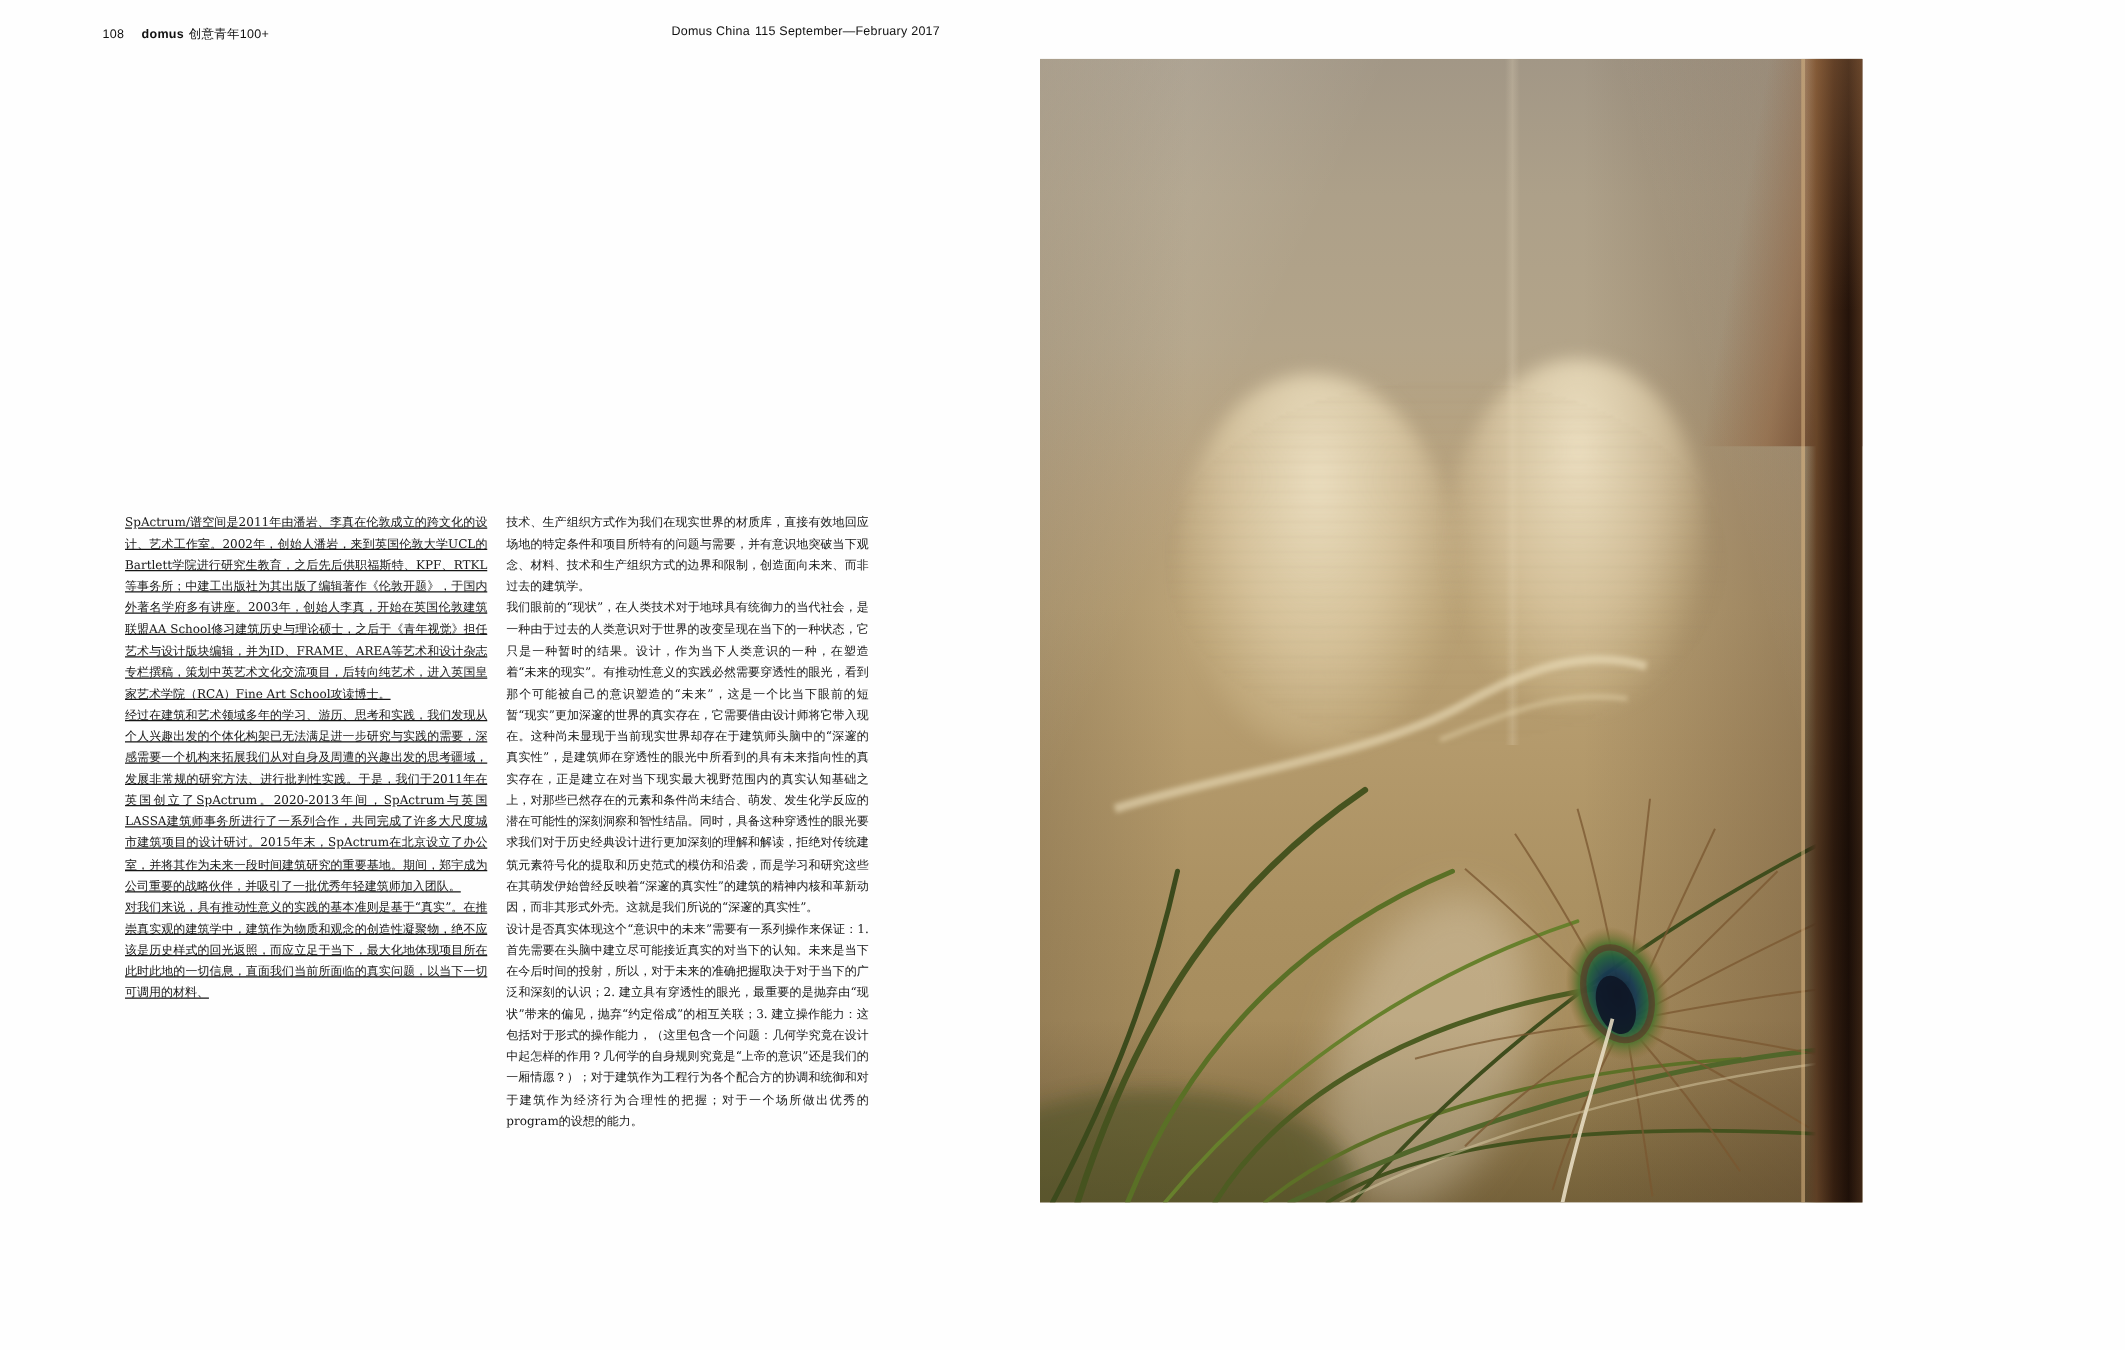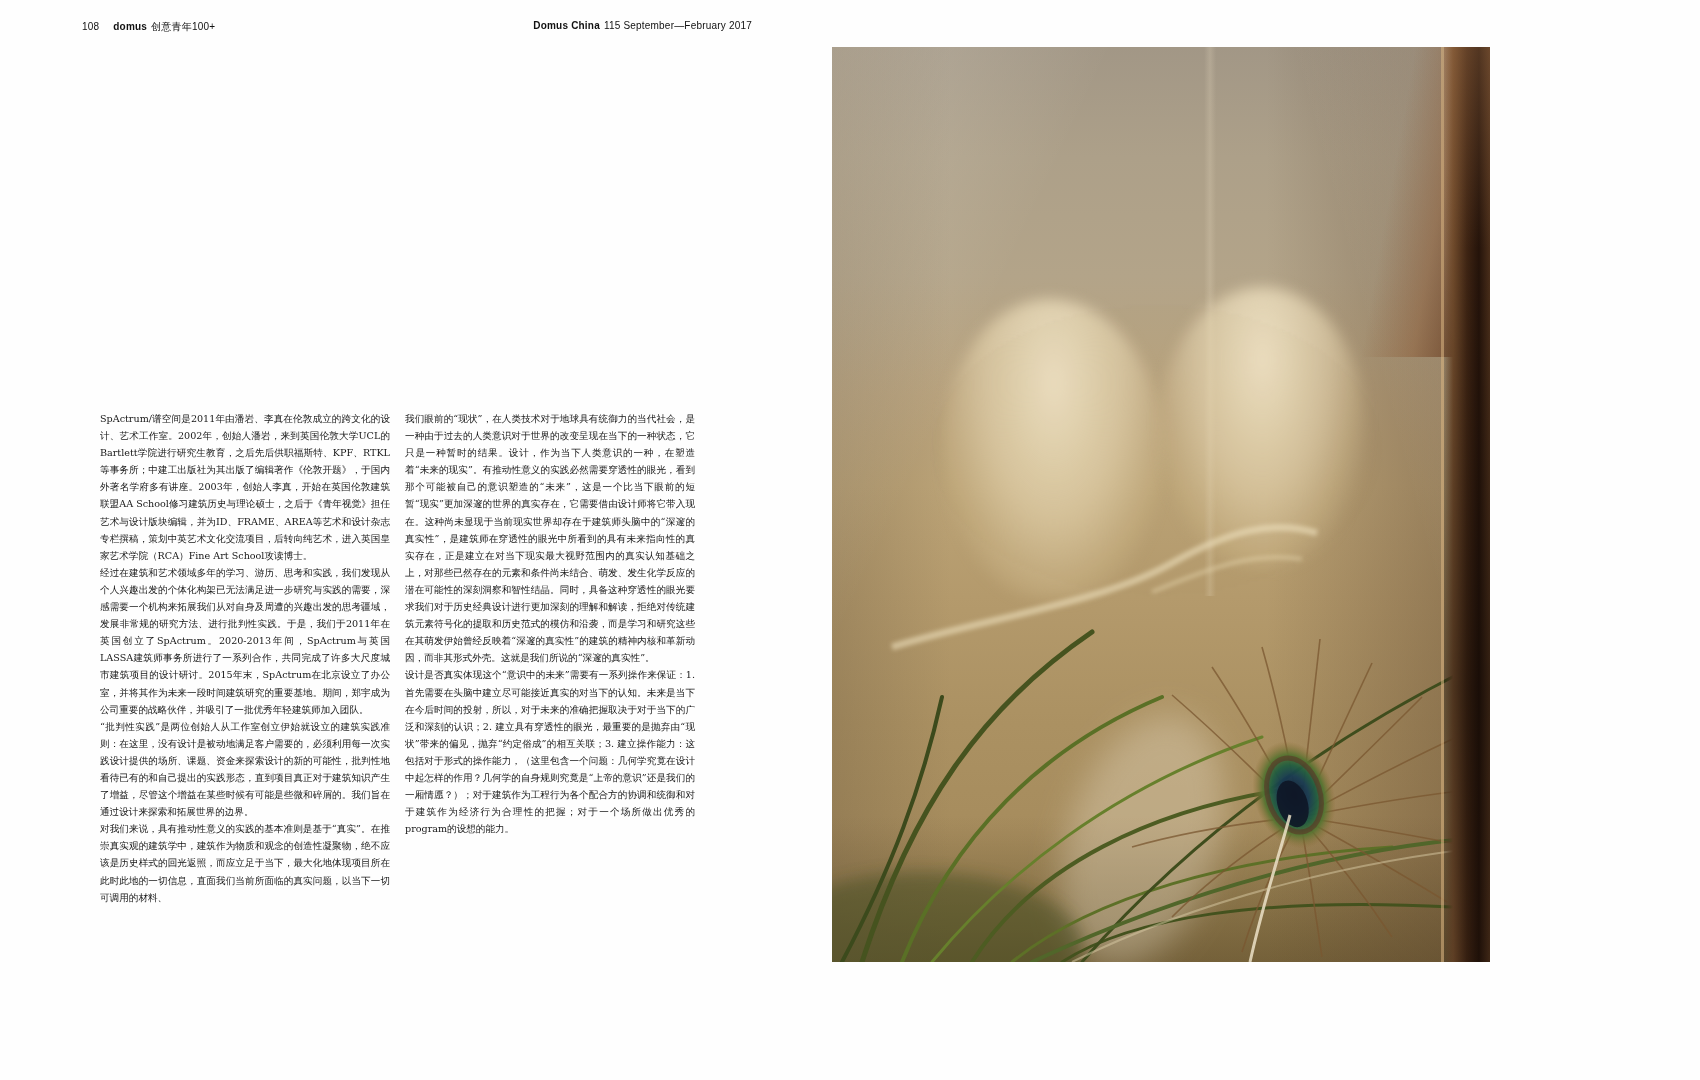--- a/index.html
+++ b/index.html
@@ -12,30 +12,30 @@
 
   
   .runhead{
     position:absolute;top:20px;font-family:"Liberation Sans",sans-serif;
     font-size:10px;letter-spacing:.2px;color:#111;text-align:center;
   }
   .runhead-left{left:82px;}
   .runhead-left .folio{margin-right:14px;}
   .runhead-left .brand{font-weight:bold;margin-right:4px;}
   .runhead-right{left:460px;width:292px;text-align:right;}
-  .runhead-right .brand{font-weight:bold;margin-right:4px;padding-left:43px;}
+  .runhead-right .brand{font-weight:normal;margin-right:4px;padding-left:43px;}
 
   
   .col{
     position:absolute;top:410px;width:290px;height:570px;overflow:hidden;
     font-size:9.6px;line-height:17.1px;text-align:justify;
     color:#161616;
   }
   .col p{margin:0;}
-  .col-1{left:100px;}
+  .col-1{left:100px;text-decoration:underline;}
   .col-2{left:405px;}
 
   
   .photo{
     position:absolute;left:832px;top:47px;width:658px;height:915px;
     margin:0;overflow:hidden;
     box-shadow:inset 0 0 90px rgba(70,50,30,.22);
   }
   .ph-base{
     position:absolute;inset:0;
@@ -120,24 +120,24 @@
   <div class="runhead runhead-left">
     <span class="folio">108</span><span class="brand">domus</span><span>创意青年100+</span>
   </div>
   <div class="runhead runhead-right">
     <span class="brand">Domus China</span><span>115 September—February 2017</span>
   </div>
 
   <div class="col col-1">
     <p>SpActrum/谱空间是2011年由潘岩、李真在伦敦成立的跨文化的设计、艺术工作室。2002年，创始人潘岩，来到英国伦敦大学UCL的Bartlett学院进行研究生教育，之后先后供职福斯特、KPF、RTKL等事务所；中建工出版社为其出版了编辑著作《伦敦开题》，于国内外著名学府多有讲座。2003年，创始人李真，开始在英国伦敦建筑联盟AA School修习建筑历史与理论硕士，之后于《青年视觉》担任艺术与设计版块编辑，并为ID、FRAME、AREA等艺术和设计杂志专栏撰稿，策划中英艺术文化交流项目，后转向纯艺术，进入英国皇家艺术学院（RCA）Fine Art School攻读博士。</p>
     <p>经过在建筑和艺术领域多年的学习、游历、思考和实践，我们发现从个人兴趣出发的个体化构架已无法满足进一步研究与实践的需要，深感需要一个机构来拓展我们从对自身及周遭的兴趣出发的思考疆域，发展非常规的研究方法、进行批判性实践。于是，我们于2011年在英国创立了SpActrum。2020-2013年间，SpActrum与英国LASSA建筑师事务所进行了一系列合作，共同完成了许多大尺度城市建筑项目的设计研讨。2015年末，SpActrum在北京设立了办公室，并将其作为未来一段时间建筑研究的重要基地。期间，郑宇成为公司重要的战略伙伴，并吸引了一批优秀年轻建筑师加入团队。</p>
-    <p>“批判性实践”是两位创始人从工作室创立伊始就设立的建筑实践准则：在这里，没有设计是被动地满足客户需要的，必须利用每一次实践设计提供的场所、课题、资金来探索设计的新的可能性，批判性地看待已有的和自己提出的实践形态，直到项目真正对于建筑知识产生了增益，尽管这个增益在某些时候有可能是些微和碎屑的。我们旨在通过设计来探索和拓展世界的边界。</p>
     <p>对我们来说，具有推动性意义的实践的基本准则是基于“真实”。在推崇真实观的建筑学中，建筑作为物质和观念的创造性凝聚物，绝不应该是历史样式的回光返照，而应立足于当下，最大化地体现项目所在此时此地的一切信息，直面我们当前所面临的真实问题，以当下一切可调用的材料、</p>
   </div>
   <div class="col col-2">
+    <p>技术、生产组织方式作为我们在现实世界的材质库，直接有效地回应场地的特定条件和项目所特有的问题与需要，并有意识地突破当下观念、材料、技术和生产组织方式的边界和限制，创造面向未来、而非过去的建筑学。</p>
     <p>我们眼前的“现状”，在人类技术对于地球具有统御力的当代社会，是一种由于过去的人类意识对于世界的改变呈现在当下的一种状态，它只是一种暂时的结果。设计，作为当下人类意识的一种，在塑造着“未来的现实”。有推动性意义的实践必然需要穿透性的眼光，看到那个可能被自己的意识塑造的“未来”，这是一个比当下眼前的短暂“现实”更加深邃的世界的真实存在，它需要借由设计师将它带入现在。这种尚未显现于当前现实世界却存在于建筑师头脑中的“深邃的真实性”，是建筑师在穿透性的眼光中所看到的具有未来指向性的真实存在，正是建立在对当下现实最大视野范围内的真实认知基础之上，对那些已然存在的元素和条件尚未结合、萌发、发生化学反应的潜在可能性的深刻洞察和智性结晶。同时，具备这种穿透性的眼光要求我们对于历史经典设计进行更加深刻的理解和解读，拒绝对传统建筑元素符号化的提取和历史范式的模仿和沿袭，而是学习和研究这些在其萌发伊始曾经反映着“深邃的真实性”的建筑的精神内核和革新动因，而非其形式外壳。这就是我们所说的“深邃的真实性”。</p>
     <p>设计是否真实体现这个“意识中的未来”需要有一系列操作来保证：1. 首先需要在头脑中建立尽可能接近真实的对当下的认知。未来是当下在今后时间的投射，所以，对于未来的准确把握取决于对于当下的广泛和深刻的认识；2. 建立具有穿透性的眼光，最重要的是抛弃由“现状”带来的偏见，抛弃“约定俗成”的相互关联；3. 建立操作能力：这包括对于形式的操作能力，（这里包含一个问题：几何学究竟在设计中起怎样的作用？几何学的自身规则究竟是“上帝的意识”还是我们的一厢情愿？）；对于建筑作为工程行为各个配合方的协调和统御和对于建筑作为经济行为合理性的把握；对于一个场所做出优秀的program的设想的能力。</p>
   </div>
 
   <figure class="photo" aria-label="Blurred sepia photograph: two ghostly veiled figures seen through glass, with peacock feathers and green grass blades in the foreground and a dark wooden frame edge at right">
     <div class="ph-base"></div>
     <div class="ph-shade"></div>
     <div class="ph-streaks"></div>
     <div class="ph-seam"></div>
 

